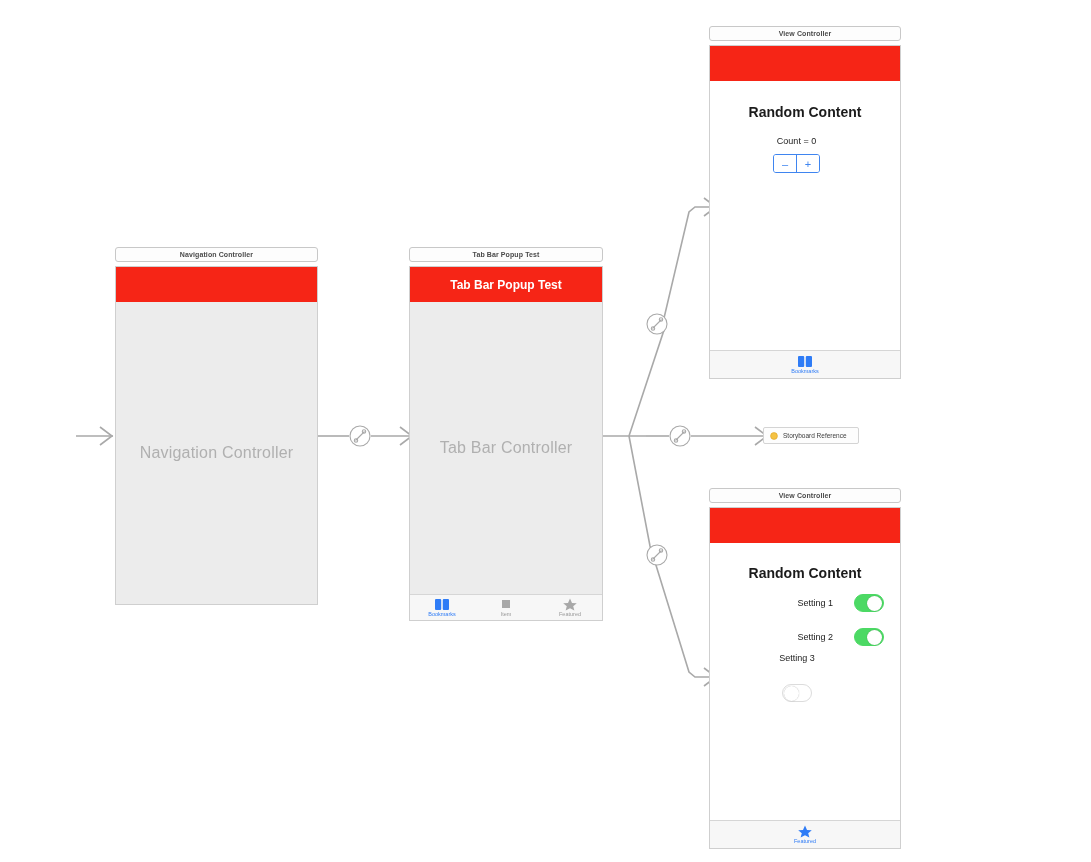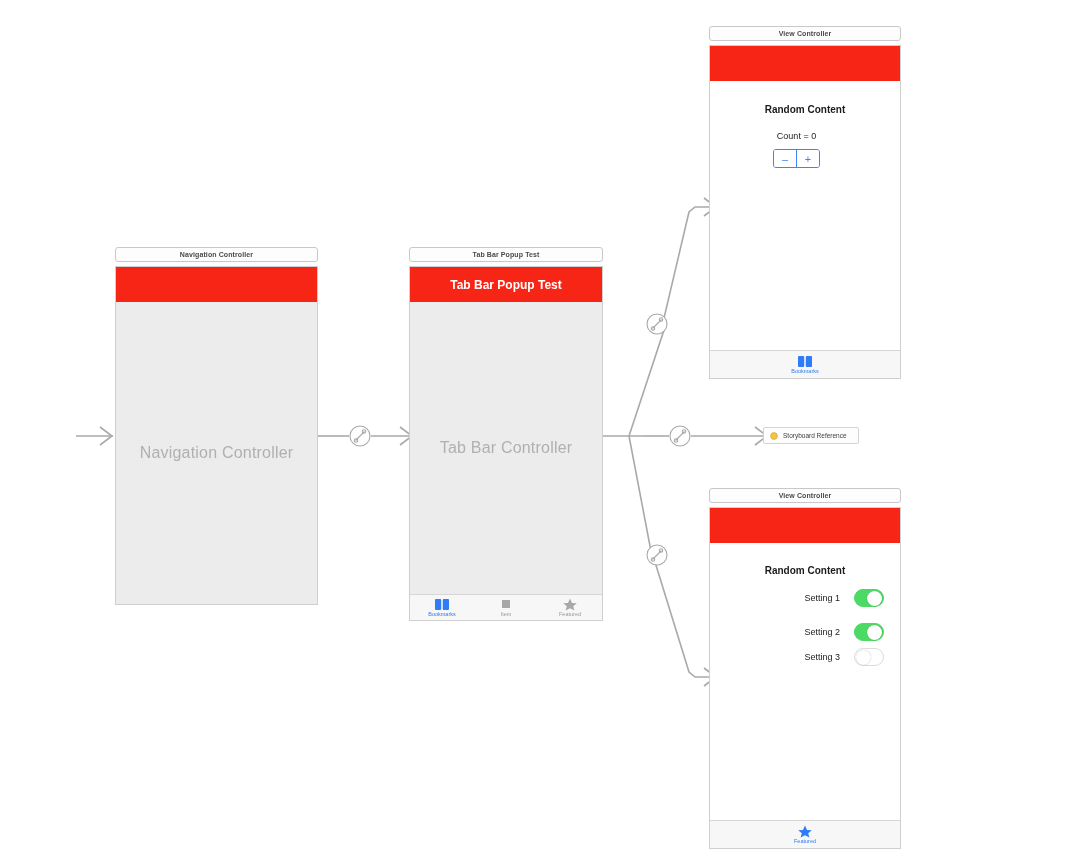--- a/index.html
+++ b/index.html
@@ -117,21 +117,21 @@
     font-size: 5.5px;
     margin-top: 1px;
     line-height: 1;
   }
   .tabitem.selected .tablabel { color: #2f7cf6; }
   .tabitem.normal  .tablabel { color: #9a9a9a; }
 
   
   .rc-title {
     text-align: center;
-    font-size: 10px;
+    font-size: 14px;
     font-weight: bold;
     color: #1b1b1b;
   }
   .stepper-row {
     display: flex;
     align-items: center;
     justify-content: flex-end;
     gap: 8px;
     flex-direction: column;
   }
@@ -154,21 +154,21 @@
     color: #3f85f0;
     font-size: 11px;
     background: #ffffff;
   }
   .stepper-btn.minus { border-right: 1px solid #3f85f0; }
 
   .setting-row {
     display: flex;
     align-items: center;
     justify-content: flex-end;
-    gap: 14px;
+    gap: 21px;
   }
   .setting-label {
     font-size: 9px;
     color: #1b1b1b;
   }
   .switch {
     width: 30px;
     height: 18px;
     border-radius: 9px;
     position: relative;
@@ -355,21 +355,21 @@
           </div>
         </div>
 
         <div class="setting-row" style="margin-top:16px; padding-right:16px;">
           <span class="setting-label">Setting 2</span>
           <div class="switch on">
             <div class="knob"></div>
           </div>
         </div>
 
-        <div class="setting-row" style="margin-top:7px; padding-right:16px;">
+        <div class="setting-row" style="margin-top:7px; padding-right:16px;flex-direction:column;">
           <span class="setting-label">Setting 3</span>
           <div class="switch off">
             <div class="knob"></div>
           </div>
         </div>
       </div>
       <div class="tabbar" style="padding:4px 0;">
         <div class="tabitem selected">
           <svg class="tabicon" viewBox="0 0 16 13">
             <polygon points="8,0.6 10,5 14.8,5.3 11.2,8.3 12.4,12.6 8,10.2 3.6,12.6 4.8,8.3 1.2,5.3 6,5" fill="#2f7cf6"></polygon>

